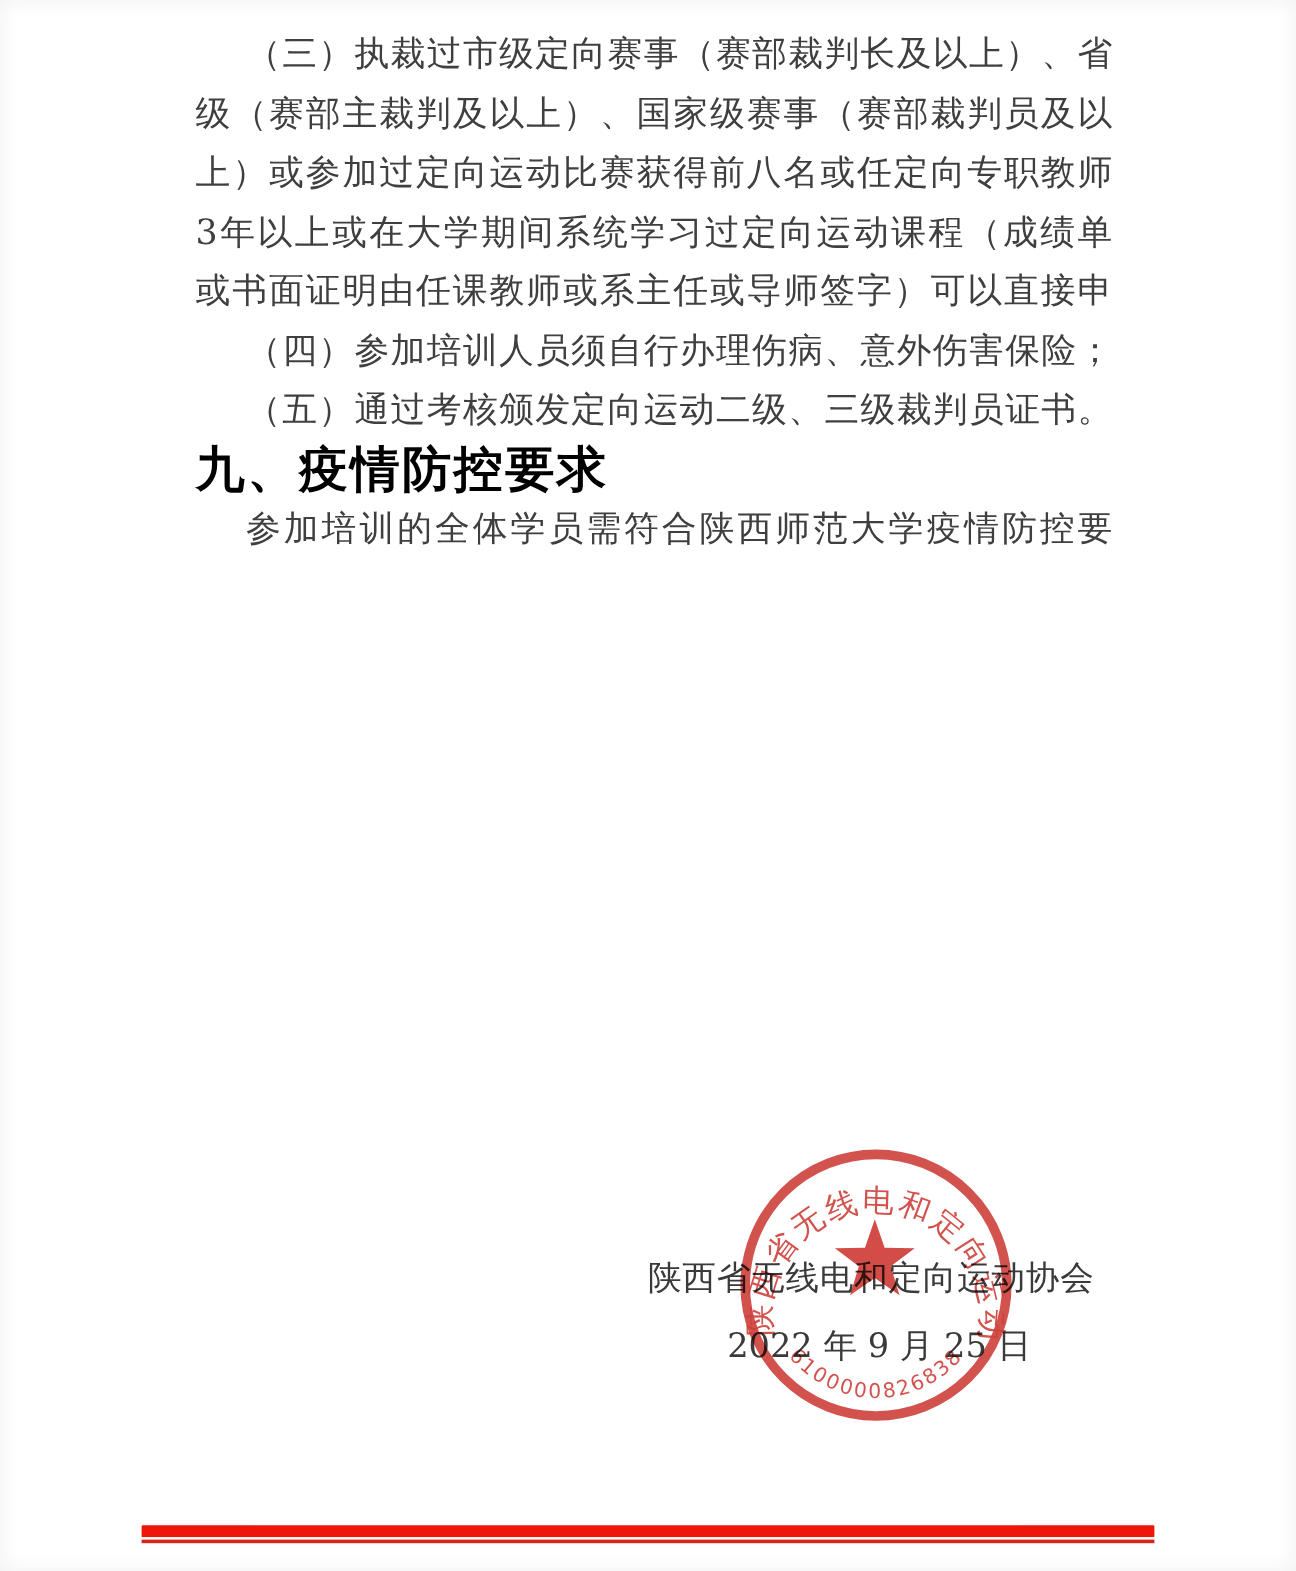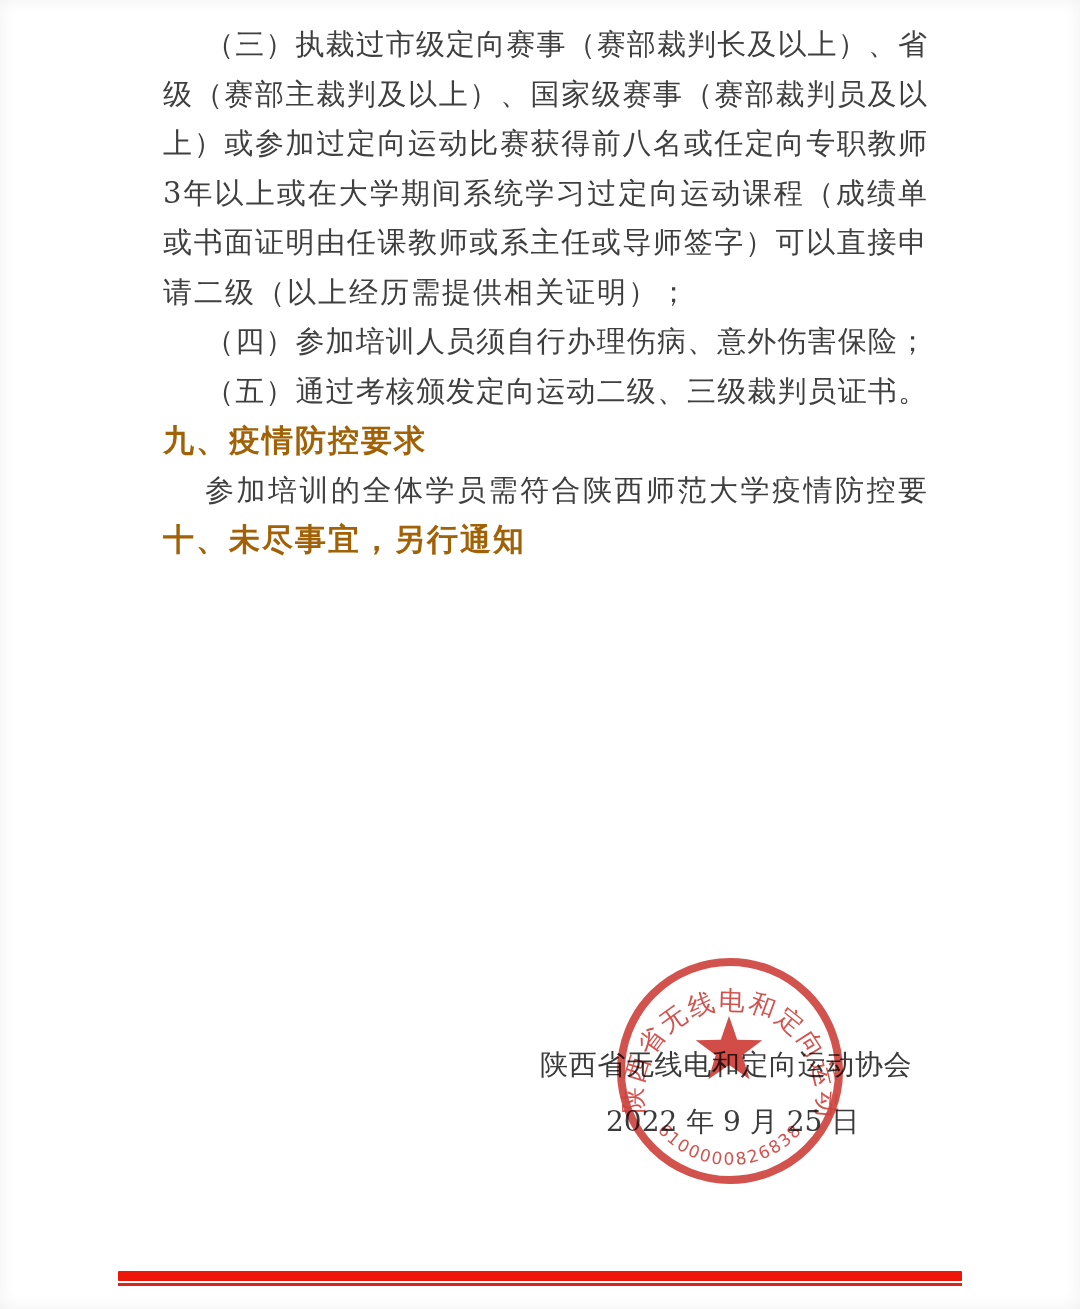--- a/index.html
+++ b/index.html
@@ -17,21 +17,21 @@
   .line{
     height:49.5px;line-height:49.5px;
     font-size:29px;color:#3f3f3f;
     white-space:nowrap;
   }
   .line.body:not(.stretch){letter-spacing:2px;}
   .line.stretch{display:flex;justify-content:space-between;align-items:center;}
   .line.indent{padding-left:42px;}
   .line.heading{
     font-family:"DejaVu Sans","Liberation Sans",sans-serif;
-    font-weight:bold;font-size:31px;color:#a16207;letter-spacing:2px;
+    font-weight:bold;font-size:41px;color:#000000;letter-spacing:2px;
   }
   
   .sig-org{
     position:absolute;left:540px;top:1046px;width:372px;
     font-size:28px;color:#3a3a3a;letter-spacing:0.5px;
     text-align:justify;text-align-last:justify;
     z-index:2;
   }
   .sig-date{
     position:absolute;left:606px;top:1103px;width:230px;
@@ -182,21 +182,20 @@
         <span>师</span>
         <span>签</span>
         <span>字</span>
         <span>）</span>
         <span>可</span>
         <span>以</span>
         <span>直</span>
         <span>接</span>
         <span>申</span>
       </div>
-      <div class="line body">请二级（以上经历需提供相关证明）；</div>
       <div class="line body stretch indent">
         <span>（</span>
         <span>四</span>
         <span>）</span>
         <span>参</span>
         <span>加</span>
         <span>培</span>
         <span>训</span>
         <span>人</span>
         <span>员</span>
@@ -261,21 +260,20 @@
         <span>师</span>
         <span>范</span>
         <span>大</span>
         <span>学</span>
         <span>疫</span>
         <span>情</span>
         <span>防</span>
         <span>控</span>
         <span>要</span>
       </div>
-      <div class="line heading">十、未尽事宜，另行通知</div>
     </div>
 
   <div class="sig-org">陕西省无线电和定向运动协会</div>
 
   <div class="sig-date">2022 年 9 月 25 日</div>
 
   <svg class="stamp" viewBox="0 0 300 300" xmlns="http://www.w3.org/2000/svg">
     <defs>
       <path id="arcTop" d="M 63.8 194 A 88 88 0 1 1 236.2 194" fill="none"></path>
       <path id="arcBottom" d="M 68.6 197 A 94 94 0 0 0 231.4 197" fill="none"></path>

